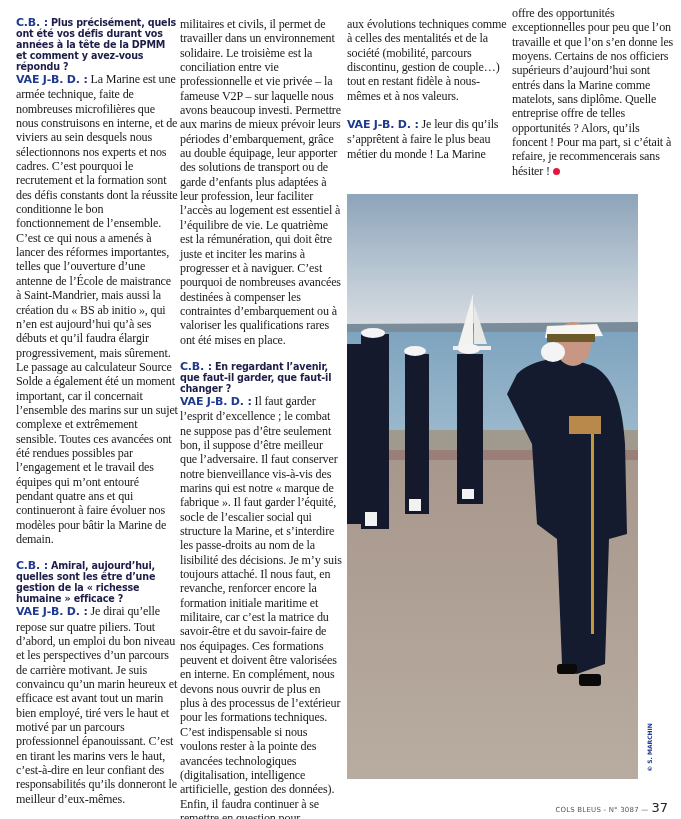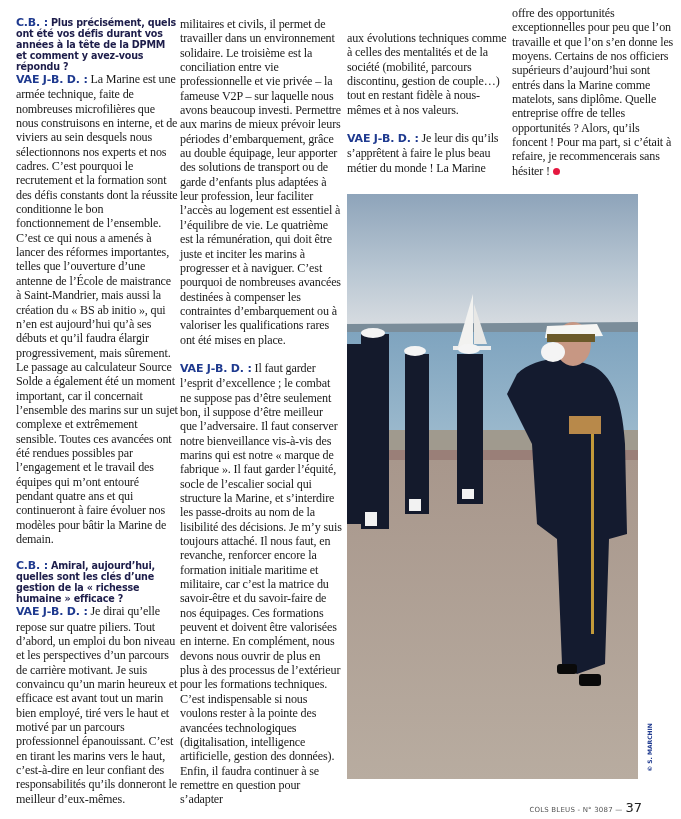--- a/index.html
+++ b/index.html
@@ -6,44 +6,45 @@
   body { width:681px; height:819px; position:relative; overflow:hidden; font-family:"Liberation Serif", serif; color:#1a1a1a; }
   .col { position:absolute; font-size:12.1px; line-height:14.35px; letter-spacing:-0.15px; }
   .col p { margin:0; }
   .q { font-family:"DejaVu Sans", sans-serif; font-weight:bold; font-size:9.6px; line-height:11px; color:#1d1d4a; letter-spacing:-0.2px; }
   .q .cb { color:#1f3a8f; font-size:11px; }
   .spk { font-family:"DejaVu Sans", sans-serif; font-weight:bold; color:#1f3a8f; font-size:11px; letter-spacing:-0.2px;margin-top:24px; }
   .gap { height:14px; }
   .dot { display:inline-block; width:7px; height:7px; border-radius:50%; background:#e5173f; margin-left:3px; vertical-align:0px; }
   #c1 { left:16px; top:17px; width:162px; }
   #c2 { left:180px; top:17px; width:162px; }
-  #c3 { left:347px; top:31px; width:162px; }
+  #c3 { left:347px; top:17px; width:162px; }
   #c4 { left:512px; top:6px; width:162px; }
   #photo { position:absolute; left:347px; top:194px; width:291px; height:585px; overflow:hidden; }
   #credit { position:absolute; left:647px; top:722px; width:14px; height:60px; }
   #credit span { position:absolute; left:-22px; top:22px; transform:rotate(-90deg); font-family:"DejaVu Sans", sans-serif; font-size:6px; font-weight:bold; color:#1f3a8f; white-space:nowrap; }
-  #footer { position:absolute; right:39px; top:797px; font-family:"DejaVu Sans", sans-serif; color:#555; }
+  #footer { position:absolute; right:13px; top:797px; font-family:"DejaVu Sans", sans-serif; color:#555; }
   #footer .mag { font-size:7px; letter-spacing:0.2px; }
   #footer .num { font-size:13px; color:#222; margin-left:3px; }
 </style>
 </head>
 <body>
 
 <div class="col" id="c1">
   <p class="q"><span class="cb">C.B. :</span> <span>Plus précisément, quels ont été vos défis durant vos années à la tête de la DPMM et comment y avez-vous répondu ?</span></p>
   <p><span class="spk">VAE J-B. D. :</span> <span>La Marine est une armée technique, faite de nombreuses microfilières que nous construisons en interne, et de viviers au sein desquels nous sélectionnons nos experts et nos cadres. C’est pourquoi le recrutement et la formation sont des défis constants dont la réussite conditionne le bon fonctionnement de l’ensemble. C’est ce qui nous a amenés à lancer des réformes importantes, telles que l’ouverture d’une antenne de l’École de maistrance à Saint-Mandrier, mais aussi la création du « BS ab initio », qui n’en est aujourd’hui qu’à ses débuts et qu’il faudra élargir progressivement, mais sûrement. Le passage au calculateur Source Solde a également été un moment important, car il concernait l’ensemble des marins sur un sujet complexe et extrêmement sensible. Toutes ces avancées ont été rendues possibles par l’engagement et le travail des équipes qui m’ont entouré pendant quatre ans et qui continueront à faire évoluer nos modèles pour bâtir la Marine de demain.</span></p>
   <div class="gap"></div>
-  <p class="q"><span class="cb">C.B. :</span> <span>Amiral, aujourd’hui, quelles sont les clés d’une gestion de la « richesse humaine » efficace ?</span></p>
+  <p class="q"><span class="cb">C.B. :</span> <span>Amiral, aujourd’hui, quelles sont les être d’une gestion de la « richesse humaine » efficace ?</span></p>
   <p><span class="spk">VAE J-B. D. :</span> <span>Je dirai qu’elle repose sur quatre piliers. Tout d’abord, un emploi du bon niveau et les perspectives d’un parcours de carrière motivant. Je suis convaincu qu’un marin heureux et efficace est avant tout un marin bien employé, tiré vers le haut et motivé par un parcours professionnel épanouissant. C’est en tirant les marins vers le haut, c’est-à-dire en leur confiant des responsabilités qu’ils donneront le meilleur d’eux-mêmes.</span></p>
 
 </div>
 
 <div class="col" id="c2">
   <p>militaires et civils, il permet de travailler dans un environnement solidaire. Le troisième est la conciliation entre vie professionnelle et vie privée – la fameuse V2P – sur laquelle nous avons beaucoup investi. Permettre aux marins de mieux prévoir leurs périodes d’embarquement, grâce au double équipage, leur apporter des solutions de transport ou de garde d’enfants plus adaptées à leur profession, leur faciliter l’accès au logement est essentiel à l’équilibre de vie. Le quatrième est la rémunération, qui doit être juste et inciter les marins à progresser et à naviguer. C’est pourquoi de nombreuses avancées destinées à compenser les contraintes d’embarquement ou à valoriser les qualifications rares ont été mises en place.</p>
   <div class="gap"></div>
+  <p class="q"><span class="cb">C.B. :</span> <span>En regardant l’avenir, que faut-il garder, que faut-il changer ?</span></p>
   <p><span class="spk">VAE J-B. D. :</span> <span>Il faut garder l’esprit d’excellence ; le combat ne suppose pas d’être seulement bon, il suppose d’être meilleur que l’adversaire. Il faut conserver notre bienveillance vis-à-vis des marins qui est notre « marque de fabrique ». Il faut garder l’équité, socle de l’escalier social qui structure la Marine, et s’interdire les passe-droits au nom de la lisibilité des décisions. Je m’y suis toujours attaché. Il nous faut, en revanche, renforcer encore la formation initiale maritime et militaire, car c’est la matrice du savoir-être et du savoir-faire de nos équipages. Ces formations peuvent et doivent être valorisées en interne. En complément, nous devons nous ouvrir de plus en plus à des processus de l’extérieur pour les formations techniques. C’est indispensable si nous voulons rester à la pointe des avancées technologiques (digitalisation, intelligence artificielle, gestion des données). Enfin, il faudra continuer à se remettre en question pour s’adapter</span></p>
 </div>
 
 <div class="col" id="c3">
   <p>aux évolutions techniques comme à celles des mentalités et de la société (mobilité, parcours discontinu, gestion de couple…) tout en restant fidèle à nous-mêmes et à nos valeurs.</p>
   <div class="gap"></div>
   <p><span class="spk">VAE J-B. D. :</span> <span>Je leur dis qu’ils s’apprêtent à faire le plus beau métier du monde ! La Marine</span></p>
 </div>
 
 <div class="col" id="c4">

